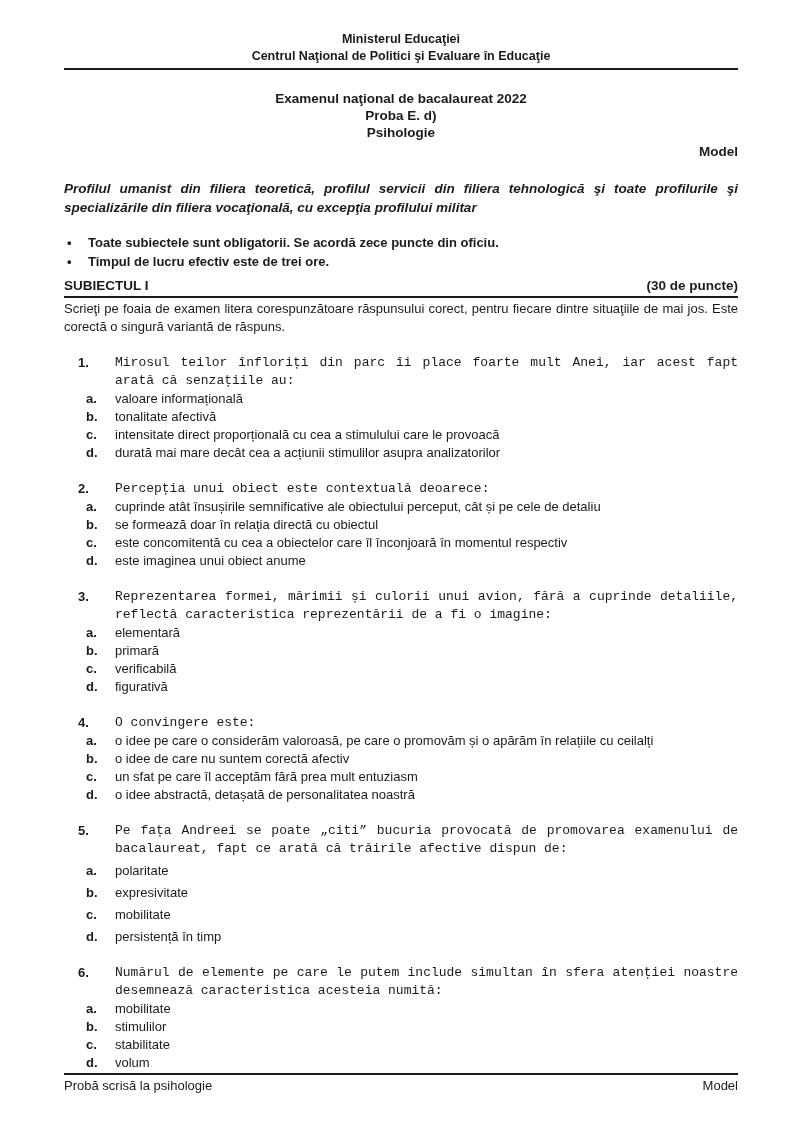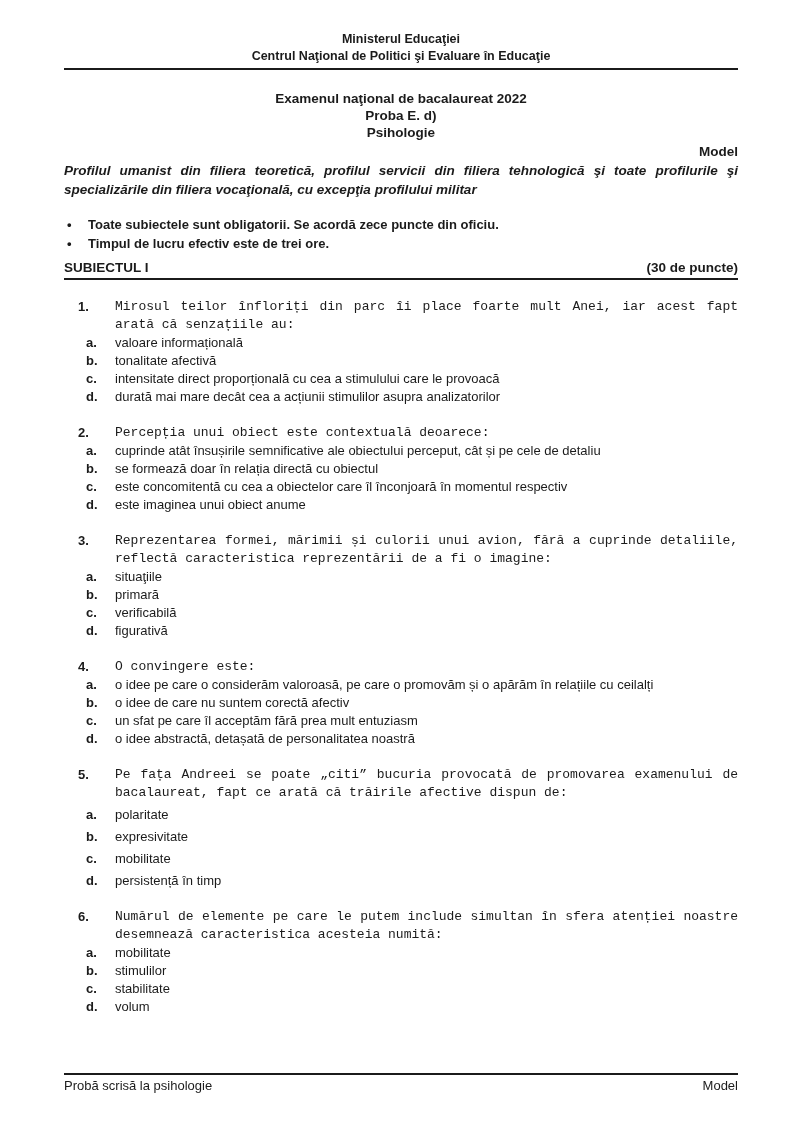--- a/index.html
+++ b/index.html
@@ -34,21 +34,21 @@
   }
   .model-top {
     margin-top: 2px;
     text-align: right;
     font-weight: bold;
     font-size: 13.5px;
   }
 
   
   .profile {
-    margin-top: 0;
+    margin-top: 18px;
     font-style: italic;
     font-weight: bold;
     font-size: 13.5px;
     line-height: 19px;
     text-align: justify;
   }
 
   
   .instructions { margin-top: 16px; font-weight: bold; list-style: none; }
   .instruction { display: flex; line-height: 19px; }
@@ -112,20 +112,21 @@
       <span class="bullet">•</span>
       <span>Timpul de lucru efectiv este de trei ore.</span>
     </li>
   </ul>
 
   <div class="section-head">
     <span>SUBIECTUL I</span>
     <span>(30 de puncte)</span>
   </div>
 
+  <p class="section-intro">Scrieţi pe foaia de examen litera corespunzătoare răspunsului corect, pentru fiecare dintre situaţiile de mai jos. Este corectă o singură variantă de răspuns.</p>
 
   <div class="question">
     <div class="q-head">
       <span class="q-num">1.</span>
       <span class="q-text">Mirosul teilor înfloriți din parc îi place foarte mult Anei, iar acest fapt arată că senzațiile au:</span>
     </div>
     <div class="opt">
       <span class="opt-letter">a.</span>
       <span class="opt-text">valoare informațională</span>
     </div>
@@ -166,21 +167,21 @@
     </div>
   </div>
 
   <div class="question">
     <div class="q-head">
       <span class="q-num">3.</span>
       <span class="q-text">Reprezentarea formei, mărimii și culorii unui avion, fără a cuprinde detaliile, reflectă caracteristica reprezentării de a fi o imagine:</span>
     </div>
     <div class="opt">
       <span class="opt-letter">a.</span>
-      <span class="opt-text">situaţiile</span>
+      <span class="opt-text">elementară</span>
     </div>
     <div class="opt">
       <span class="opt-letter">b.</span>
       <span class="opt-text">primară</span>
     </div>
     <div class="opt">
       <span class="opt-letter">c.</span>
       <span class="opt-text">verificabilă</span>
     </div>
     <div class="opt">

